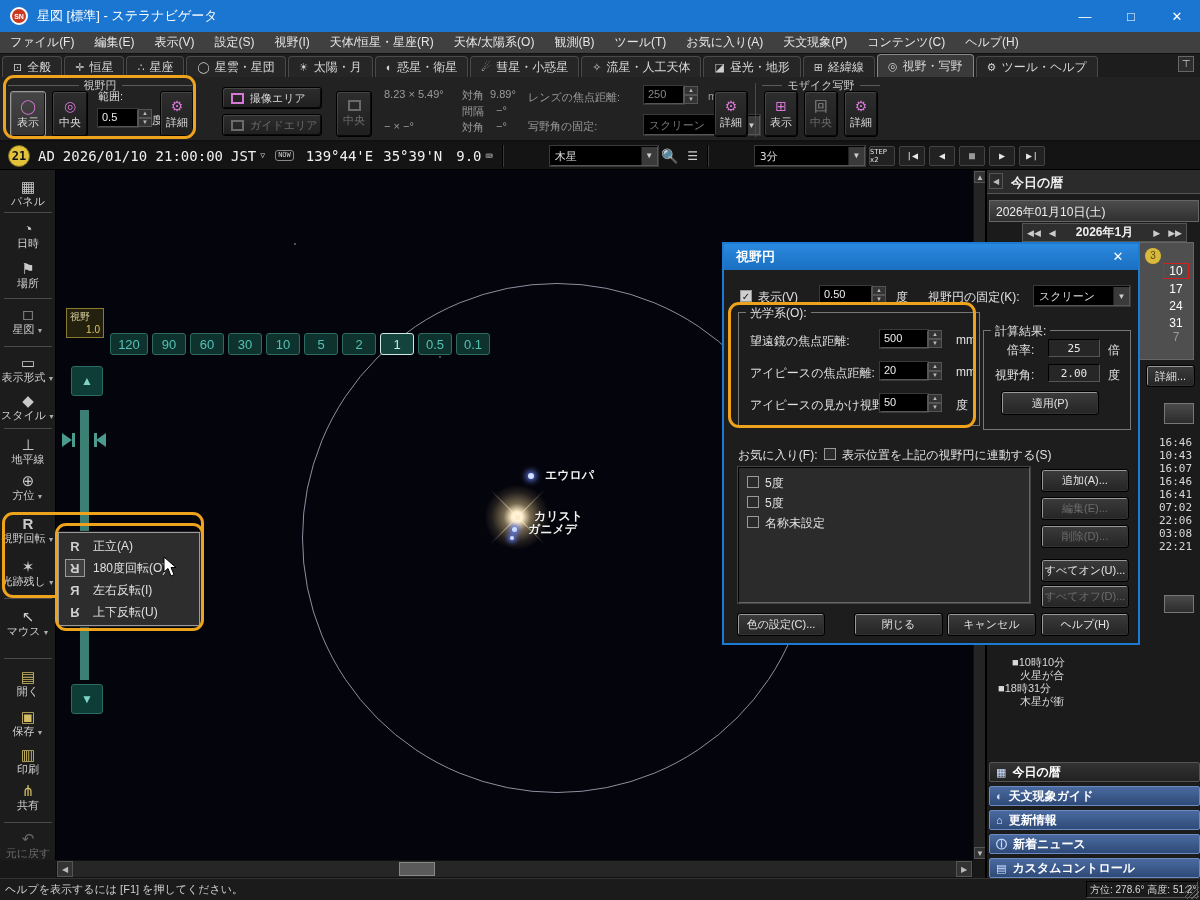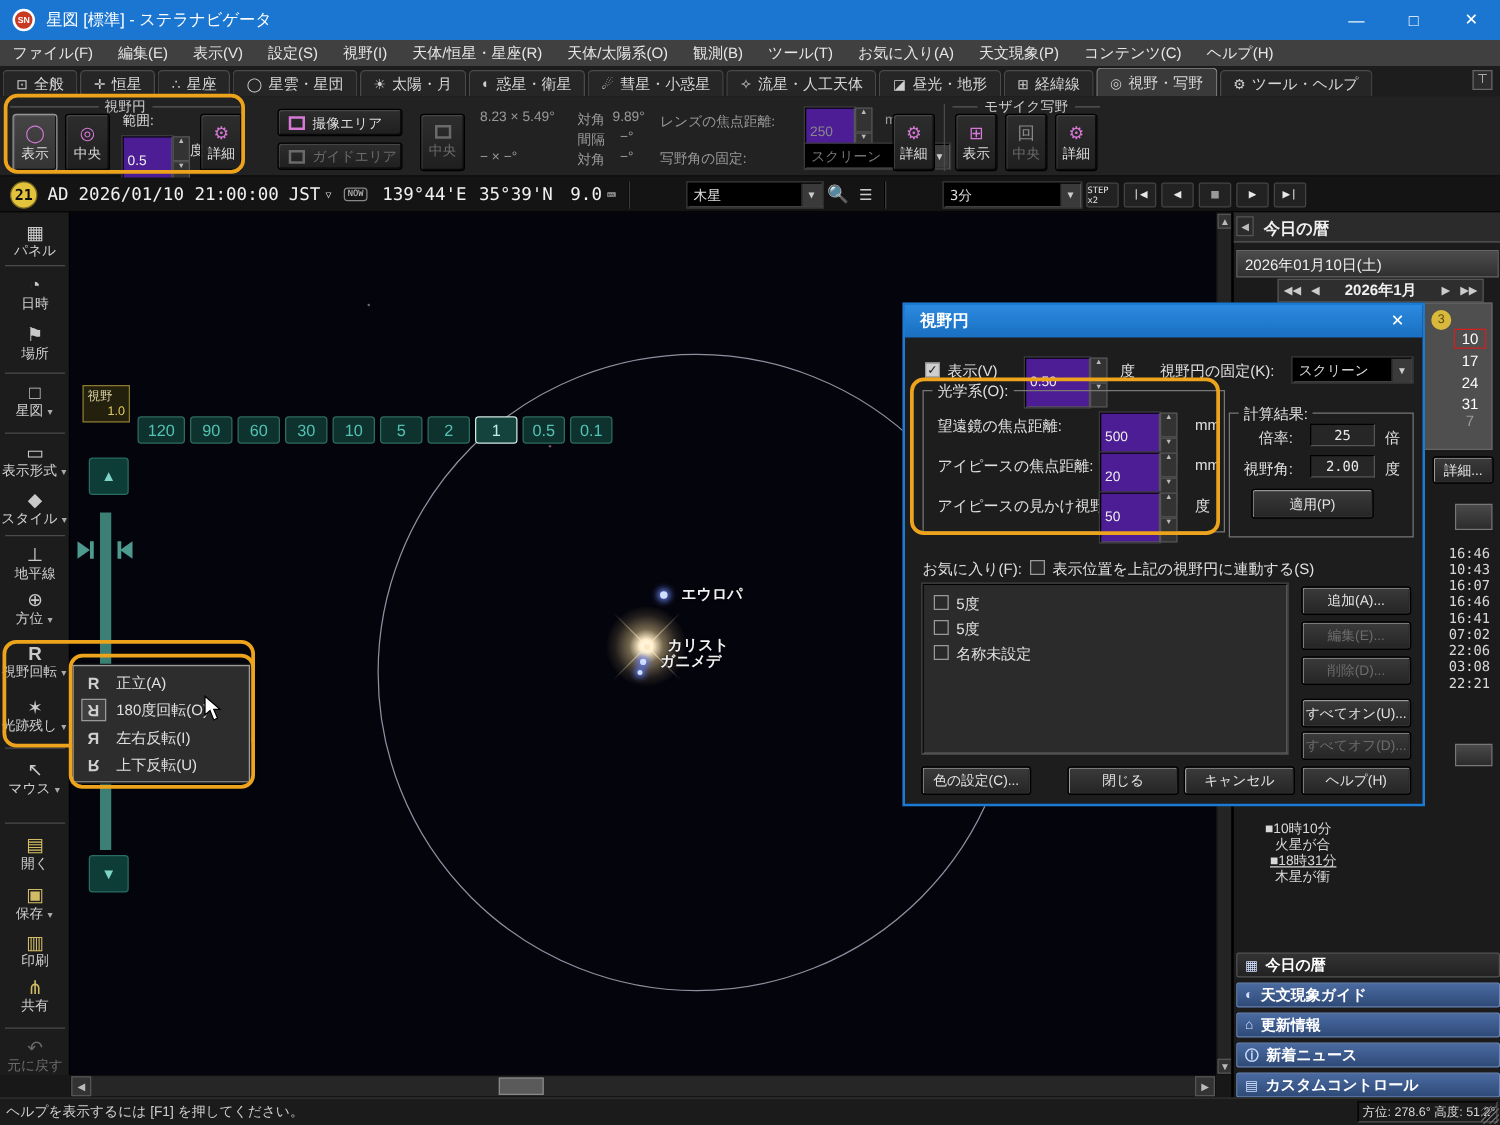--- a/index.html
+++ b/index.html
@@ -38,22 +38,22 @@
     color:#ddd; font-size:11px; border-radius:3px; }
   .rbtn.on { background:linear-gradient(#454545,#343434); border-color:#999; }
   .rbtn.dis { color:#6c6c6c; }
   .rbtn.dis .picon { color:#666; border-color:#666; }
   .picon { color:#d678d6; font-size:14px; line-height:14px; }
   .sqicon { width:13px; height:11px; border:2px solid #d678d6; display:inline-block; }
   .sqicon.gray { border-color:#6a6a6a; }
   .hbtn { flex-direction:row; gap:6px; justify-content:flex-start; padding-left:8px; }
   .rlabel { position:absolute; color:#9a9a9a; font-size:11px; }
   .spin { position:absolute; display:flex; }
-  .spin input, .spin .val { background:#4c1d95; border:1px solid; border-color:#000 #555 #555 #000; outline:1px solid #3a3a3a;
-    color:#eee; font-size:11px; width:40px; padding:13px 3px; font-family:"Liberation Sans",sans-serif; }
+  .spin input, .spin .val { background:#000000; border:1px solid; border-color:#000 #555 #555 #000; outline:1px solid #3a3a3a;
+    color:#eee; font-size:11px; width:40px; padding:1px 3px; font-family:"Liberation Sans",sans-serif; }
   .spin .arr { width:14px; display:flex; flex-direction:column; }
   .spin .arr div { flex:1; background:#333; border:1px solid #555; color:#bbb; font-size:6px; line-height:7px; text-align:center; }
   .combo { position:absolute; display:flex; background:#000; border:1px solid; border-color:#000 #555 #555 #000; outline:1px solid #3a3a3a; }
   .combo .cval { flex:1; color:#ddd; font-size:11px; padding:2px 4px; white-space:nowrap; overflow:hidden; }
   .combo .carr { width:16px; background:#3a3a3a; border-left:1px solid #222; color:#ccc; font-size:8px; display:flex; align-items:center; justify-content:center; }
   .combo.dis .cval { color:#777; }
   .vline { position:absolute; width:1px; background:#4a4a4a; }
 
   
   #timebar { position:absolute; left:0; top:142px; width:1200px; height:28px; background:#141414; border-bottom:1px solid #000;
@@ -518,21 +518,21 @@
     <span class="rtime" style="top:292px;">16:07</span>
     <span class="rtime" style="top:305px;">16:46</span>
     <span class="rtime" style="top:318px;">16:41</span>
     <span class="rtime" style="top:331px;">07:02</span>
     <span class="rtime" style="top:344px;">22:06</span>
     <span class="rtime" style="top:357px;">03:08</span>
     <span class="rtime" style="top:370px;">22:21</span>
     <div class="partialbtn" style="top:425px; height:18px;"></div>
     <span class="revent" style="left:25px; top:485px;">■10時10分</span>
     <span class="revent" style="left:33px; top:498px;">火星が合</span>
-    <span class="revent" style="left:29px; top:511px;text-decoration:underline;">■18時31分</span>
+    <span class="revent" style="left:11px; top:511px;">■18時31分</span>
     <span class="revent" style="left:33px; top:524px;">木星が衝</span>
     <div class="acc dark" style="top:592px;">
       <span class="accic">▦</span>
         <span>今日の暦</span>
       </div>
     <div class="acc" style="top:616px;">
       <span class="accic">◐</span>
         <span>天文現象ガイド</span>
       </div>
     <div class="acc" style="top:640px;">

